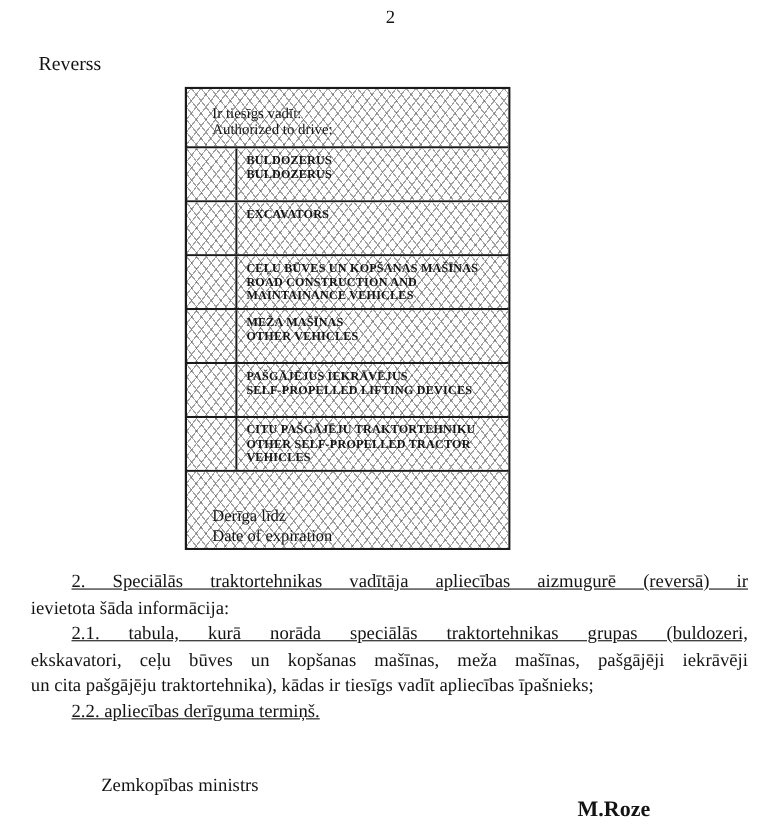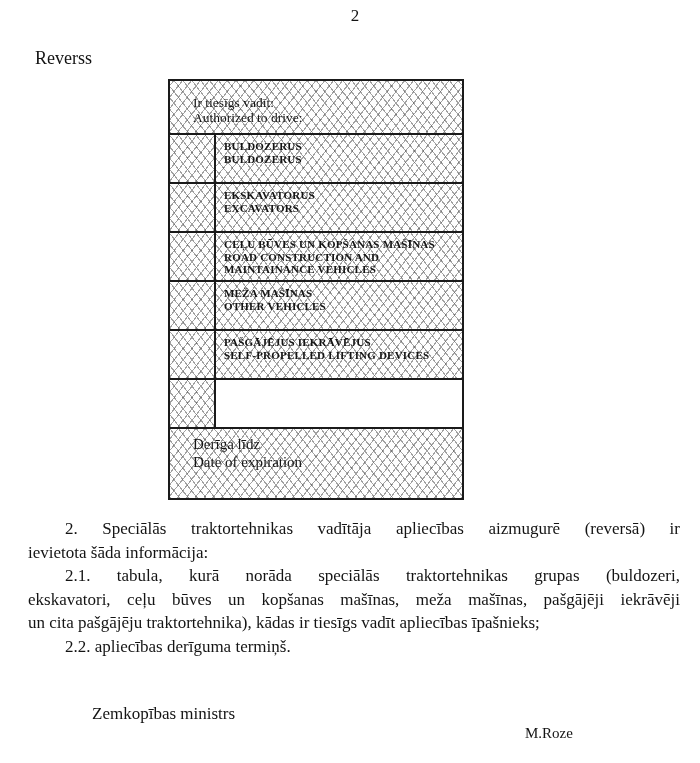--- a/index.html
+++ b/index.html
@@ -39,35 +39,35 @@
     display:flex;
   }
   .cell-left {
     width:46px; flex:none; border-right:2px solid #1a1a1a; box-sizing:border-box;
   }
   .cell-right {
     flex:1; padding:5px 4px 0 8px;
     font-weight:bold; font-size:11px; line-height:12.5px; letter-spacing:.2px;
   }
   .box-footer {
-    flex:1; padding:7px 4px 0 23px; font-size:15px; line-height:17.5px;
+    flex:1; padding:33px 4px 0 23px; font-size:15px; line-height:17.5px;
   }
 
   
   .bodytext {
     position:absolute; left:28px; top:517px; width:652px;
     font-size:17px; line-height:23.5px;
   }
   .line { text-align:left; }
   .line.j { text-align:justify; text-align-last:justify; }
-  .line.ind { text-indent:37px; }
+  .line.ind { text-indent:37px;text-decoration:underline; }
 
   
   .sig-title { position:absolute; left:92px;  top:704px; font-size:17px; }
-  .sig-name  { position:absolute; left:525px; top:725px; font-size:15px; }
+  .sig-name  { position:absolute; left:525px; top:725px; font-size:20px;font-weight:bold; }
 </style>
 </head>
 <body>
 
 <div class="page">
 
   <div class="page-number">2</div>
 
   <div class="section-label">Reverss</div>
 
@@ -82,21 +82,20 @@
       <div class="cell-left hatch"></div>
       <div class="cell-right hatch">
         <div>BULDOZERUS</div>
         <div>BULDOZERUS</div>
       </div>
     </div>
 
     <div class="box-row">
       <div class="cell-left hatch"></div>
       <div class="cell-right hatch">
-        <div>EKSKAVATORUS</div>
         <div>EXCAVATORS</div>
       </div>
     </div>
 
     <div class="box-row">
       <div class="cell-left hatch"></div>
       <div class="cell-right hatch">
         <div>CEĻU BŪVES UN KOPŠANAS MAŠĪNAS</div>
         <div>ROAD CONSTRUCTION AND MAINTAINANCE VEHICLES</div>
       </div>
@@ -113,20 +112,24 @@
     <div class="box-row">
       <div class="cell-left hatch"></div>
       <div class="cell-right hatch">
         <div>PAŠGĀJĒJUS IEKRĀVĒJUS</div>
         <div>SELF-PROPELLED LIFTING DEVICES</div>
       </div>
     </div>
 
     <div class="box-row">
       <div class="cell-left hatch"></div>
+      <div class="cell-right hatch">
+        <div>CITU PAŠGĀJĒJU TRAKTORTEHNIKU</div>
+        <div>OTHER SELF-PROPELLED TRACTOR VEHICLES</div>
+      </div>
     </div>
 
     <div class="box-footer hatch">
       <div>Derīga līdz</div>
       <div>Date of expiration</div>
     </div>
 
   </div>
 
   <div class="bodytext">

